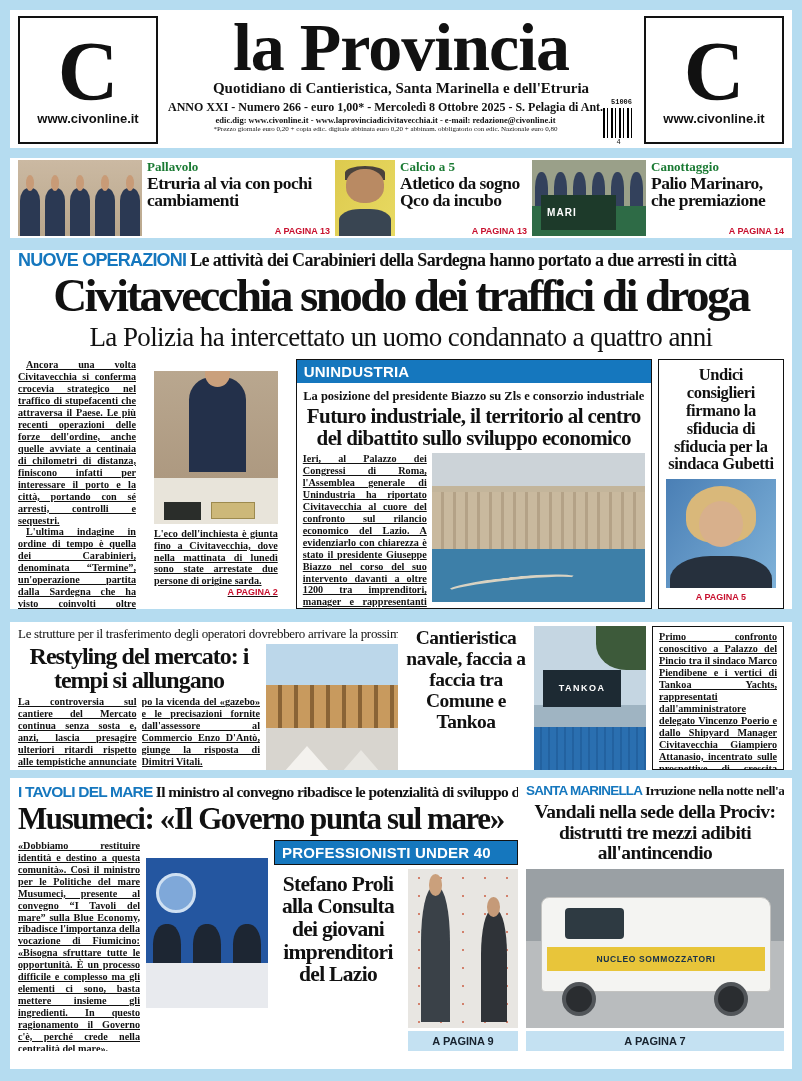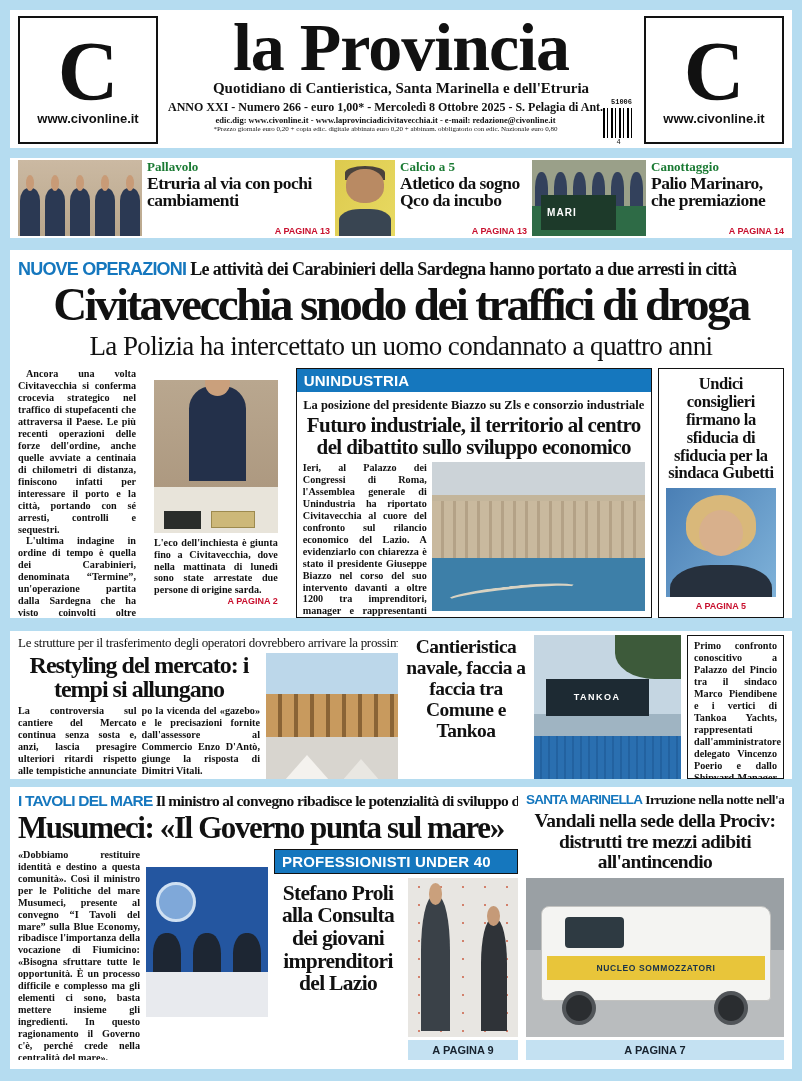--- a/index.html
+++ b/index.html
@@ -33,31 +33,31 @@
   .sports{display:flex;gap:5px;height:76px;padding:2px 0;}
   .sp-item{display:flex;gap:5px;overflow:hidden;}
   .sp-text{display:flex;flex-direction:column;overflow:hidden;}
   .kicker-green{color:#1a7a33;font:bold 13px "Liberation Serif",serif;line-height:1;}
   .sp-title{font:bold 17.5px "Liberation Serif",serif;line-height:.98;letter-spacing:-0.5px;margin-top:2px;}
   .ref{color:#c8102e;font:bold 9px "Liberation Sans",sans-serif;text-align:right;margin-top:auto;}
   .ref.black{color:#111;}
   .ref.center{text-align:center;margin-top:4px;}
 
   
-  .lead{padding-top:9px;}
+  .lead{padding-top:0;}
   .kicker-line{white-space:nowrap;overflow:hidden;font:bold 18px "Liberation Serif",serif;letter-spacing:-0.6px;}
   .kicker-label{color:#1577be;font-family:"Liberation Sans",sans-serif;font-weight:bold;letter-spacing:-0.8px;}
   .lead-head{font:bold 47px "Liberation Serif",serif;letter-spacing:-2.6px;text-align:center;
              white-space:nowrap;line-height:1.05;}
   .lead-sub{font:27px "Liberation Serif",serif;letter-spacing:-0.6px;text-align:center;
             white-space:nowrap;margin-top:2px;}
 
   
   .main-row{display:flex;gap:6px;height:250px;margin-top:6px;}
-  .bodytext{font:bold 10.2px "Liberation Serif",serif;line-height:1.17;text-align:justify;}
+  .bodytext{font:bold 10.2px "Liberation Serif",serif;line-height:1.17;text-align:justify;text-decoration:underline;}
   .bodytext p{margin:0;text-indent:8px;}
   .col-article{width:122px;overflow:hidden;}
   .police-fig{width:128px;display:flex;flex-direction:column;}
   .photo{position:relative;overflow:hidden;}
   .ph-police{height:172px;background:linear-gradient(#b9a78f,#a8937a);}
   .officer{position:absolute;left:28%;top:4%;width:46%;height:62%;background:#23304a;border-radius:40% 40% 6px 6px/24% 24% 0 0;}
   .officer:before{content:"";position:absolute;top:-16px;left:28%;width:44%;height:26px;border-radius:50%;background:#caa07c;}
   .ptable{position:absolute;left:0;bottom:0;width:100%;height:30%;background:#e8e4da;}
   .pt-drug{position:absolute;left:8%;bottom:8%;width:30%;height:40%;background:#2a2d2a;}
   .pt-cash{position:absolute;left:46%;bottom:10%;width:34%;height:34%;background:#cdb879;border:1px solid #9d8a4e;}
@@ -91,21 +91,21 @@
   .merc-cols{display:flex;gap:5px;flex:1;margin-top:4px;overflow:hidden;}
   .merc-col{flex:1;display:flex;flex-direction:column;overflow:hidden;}
   .ph-market{width:132px;background:linear-gradient(#bcd7ea 0 30%,#c89a5e 30% 62%,#d8d5cf 62% 100%);}
   .mk-win{position:absolute;left:0;top:30%;width:100%;height:32%;
           background:repeating-linear-gradient(90deg,transparent 0 12px,#8a6436 12px 16px);}
   .mk-tent1,.mk-tent2{position:absolute;bottom:0;width:0;height:0;border-style:solid;}
   .mk-tent1{left:8%;border-width:0 30px 34px 30px;border-color:transparent transparent #f4f2ee transparent;}
   .mk-tent2{left:52%;border-width:0 26px 30px 26px;border-color:transparent transparent #e9e7e2 transparent;}
   .cant-head{width:124px;font:bold 19.5px "Liberation Serif",serif;text-align:center;line-height:1.07;
              letter-spacing:-0.5px;padding-top:2px;}
-  .ph-tankoa{width:112px;background:linear-gradient(#c5d6e2 0 55%,#9fb4c2 55% 70%,#2a6fb0 70% 100%);padding-left:35px;}
+  .ph-tankoa{width:112px;background:linear-gradient(#c5d6e2 0 55%,#9fb4c2 55% 70%,#2a6fb0 70% 100%);}
   .tk-trees{position:absolute;right:0;top:0;width:45%;height:30%;background:#3d5a3a;border-radius:0 0 0 60%;}
   .tk-panel{position:absolute;left:8%;top:30%;width:70%;height:26%;background:#1d2a33;display:flex;align-items:center;justify-content:center;}
   .tk-logo{color:#fff;font:bold 9px "Liberation Sans",sans-serif;letter-spacing:1.5px;}
   .tk-fence{position:absolute;left:0;bottom:0;width:100%;height:30%;
             background:repeating-linear-gradient(90deg,#2a6fb0 0 6px,#1d589491 6px 8px);}
   .tankoa-box{flex:1;border:1.5px solid #121212;box-sizing:border-box;padding:4px 6px;display:flex;flex-direction:column;overflow:hidden;}
 
   
   .bottom-row{display:flex;gap:8px;margin-top:5px;height:268px;}
   .mare{width:500px;display:flex;flex-direction:column;overflow:hidden;}

